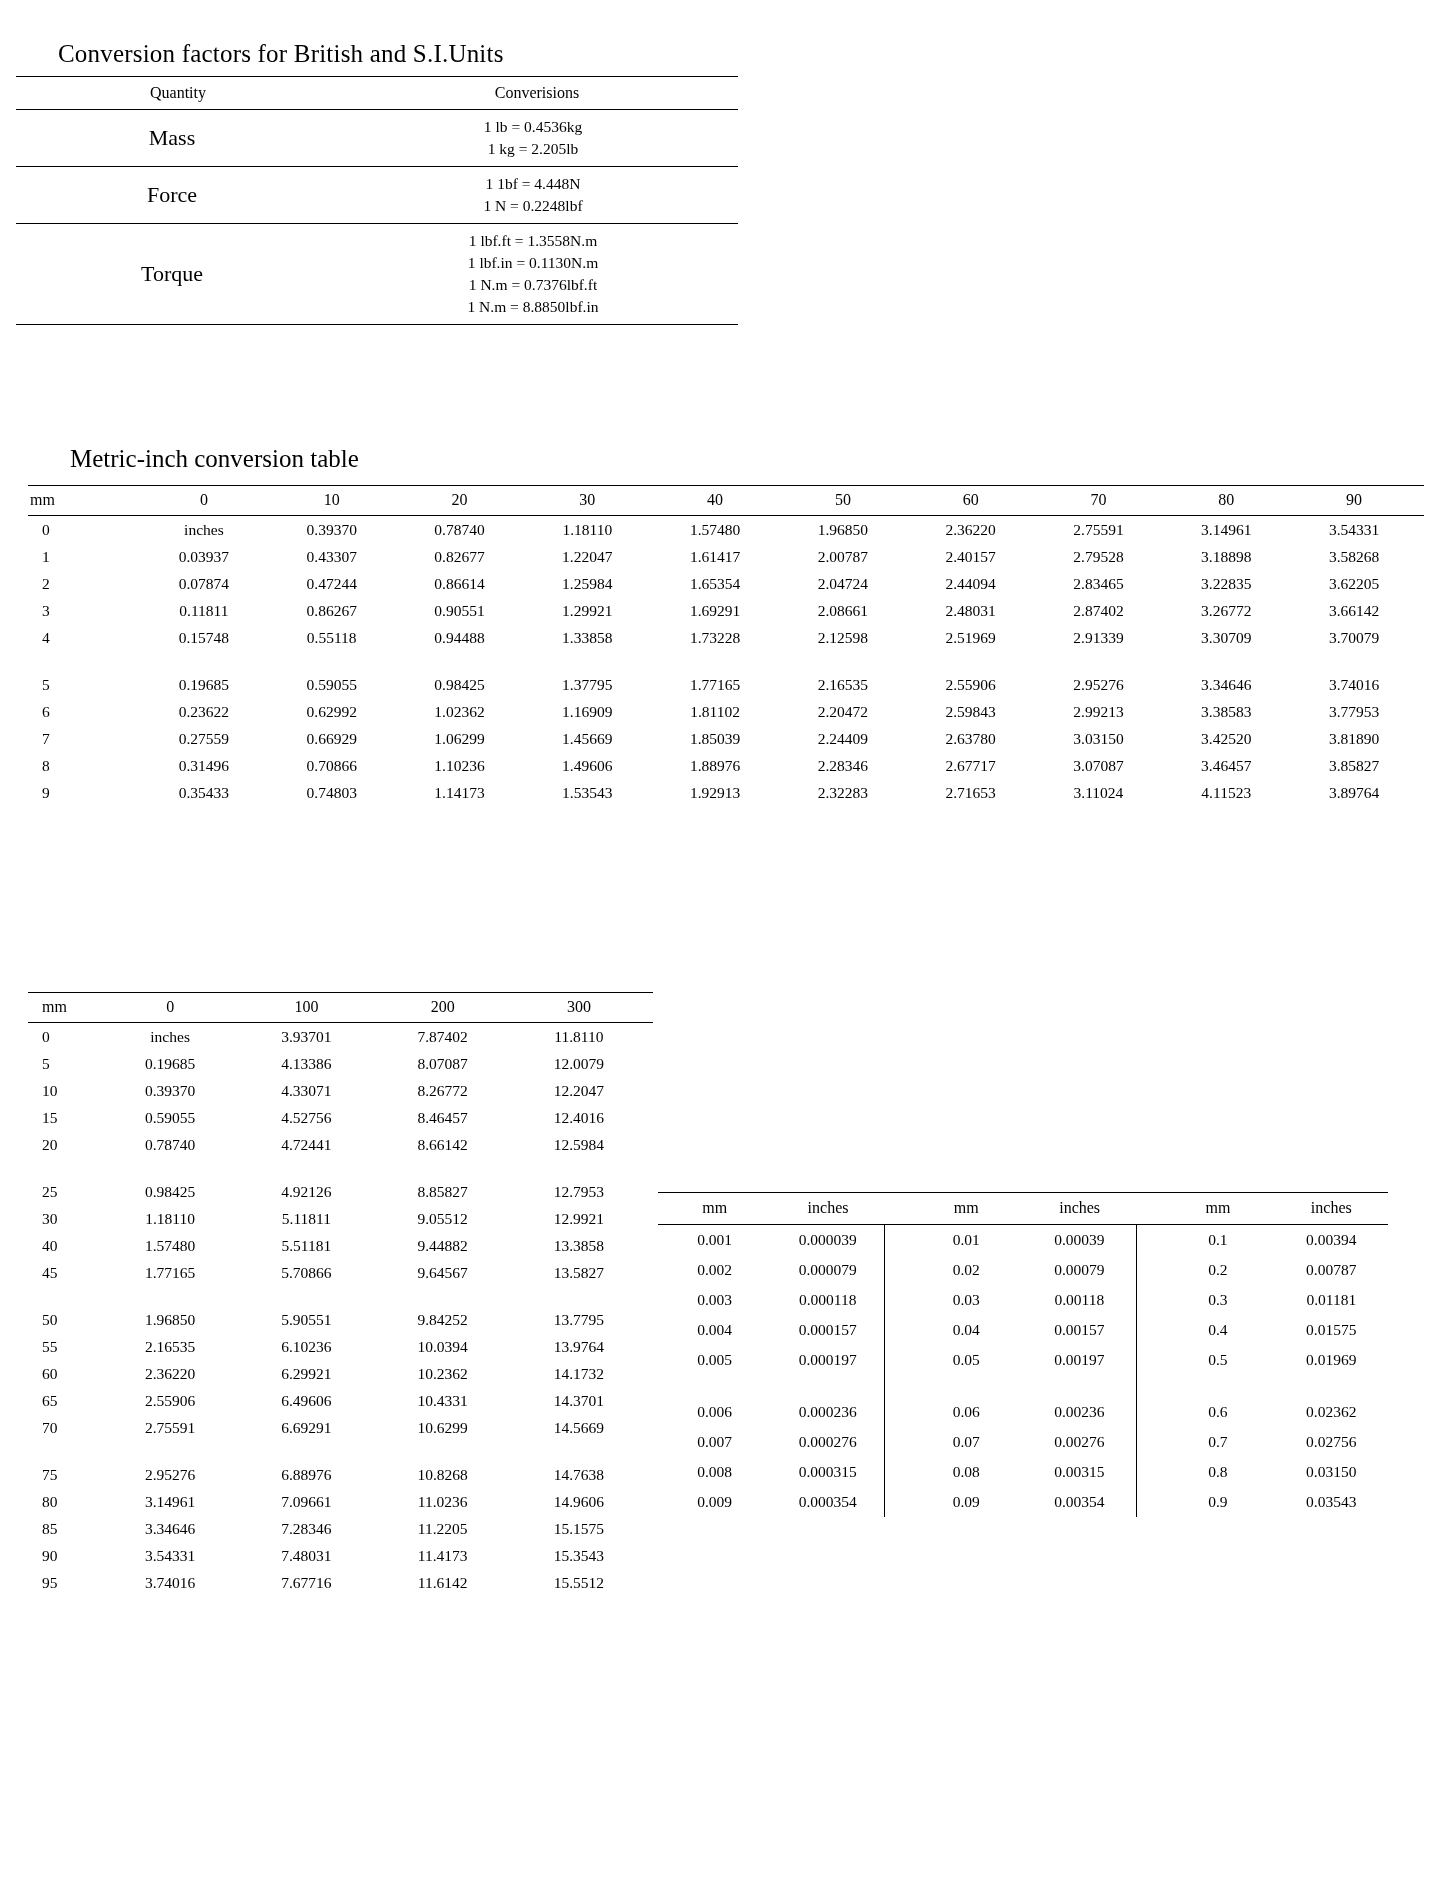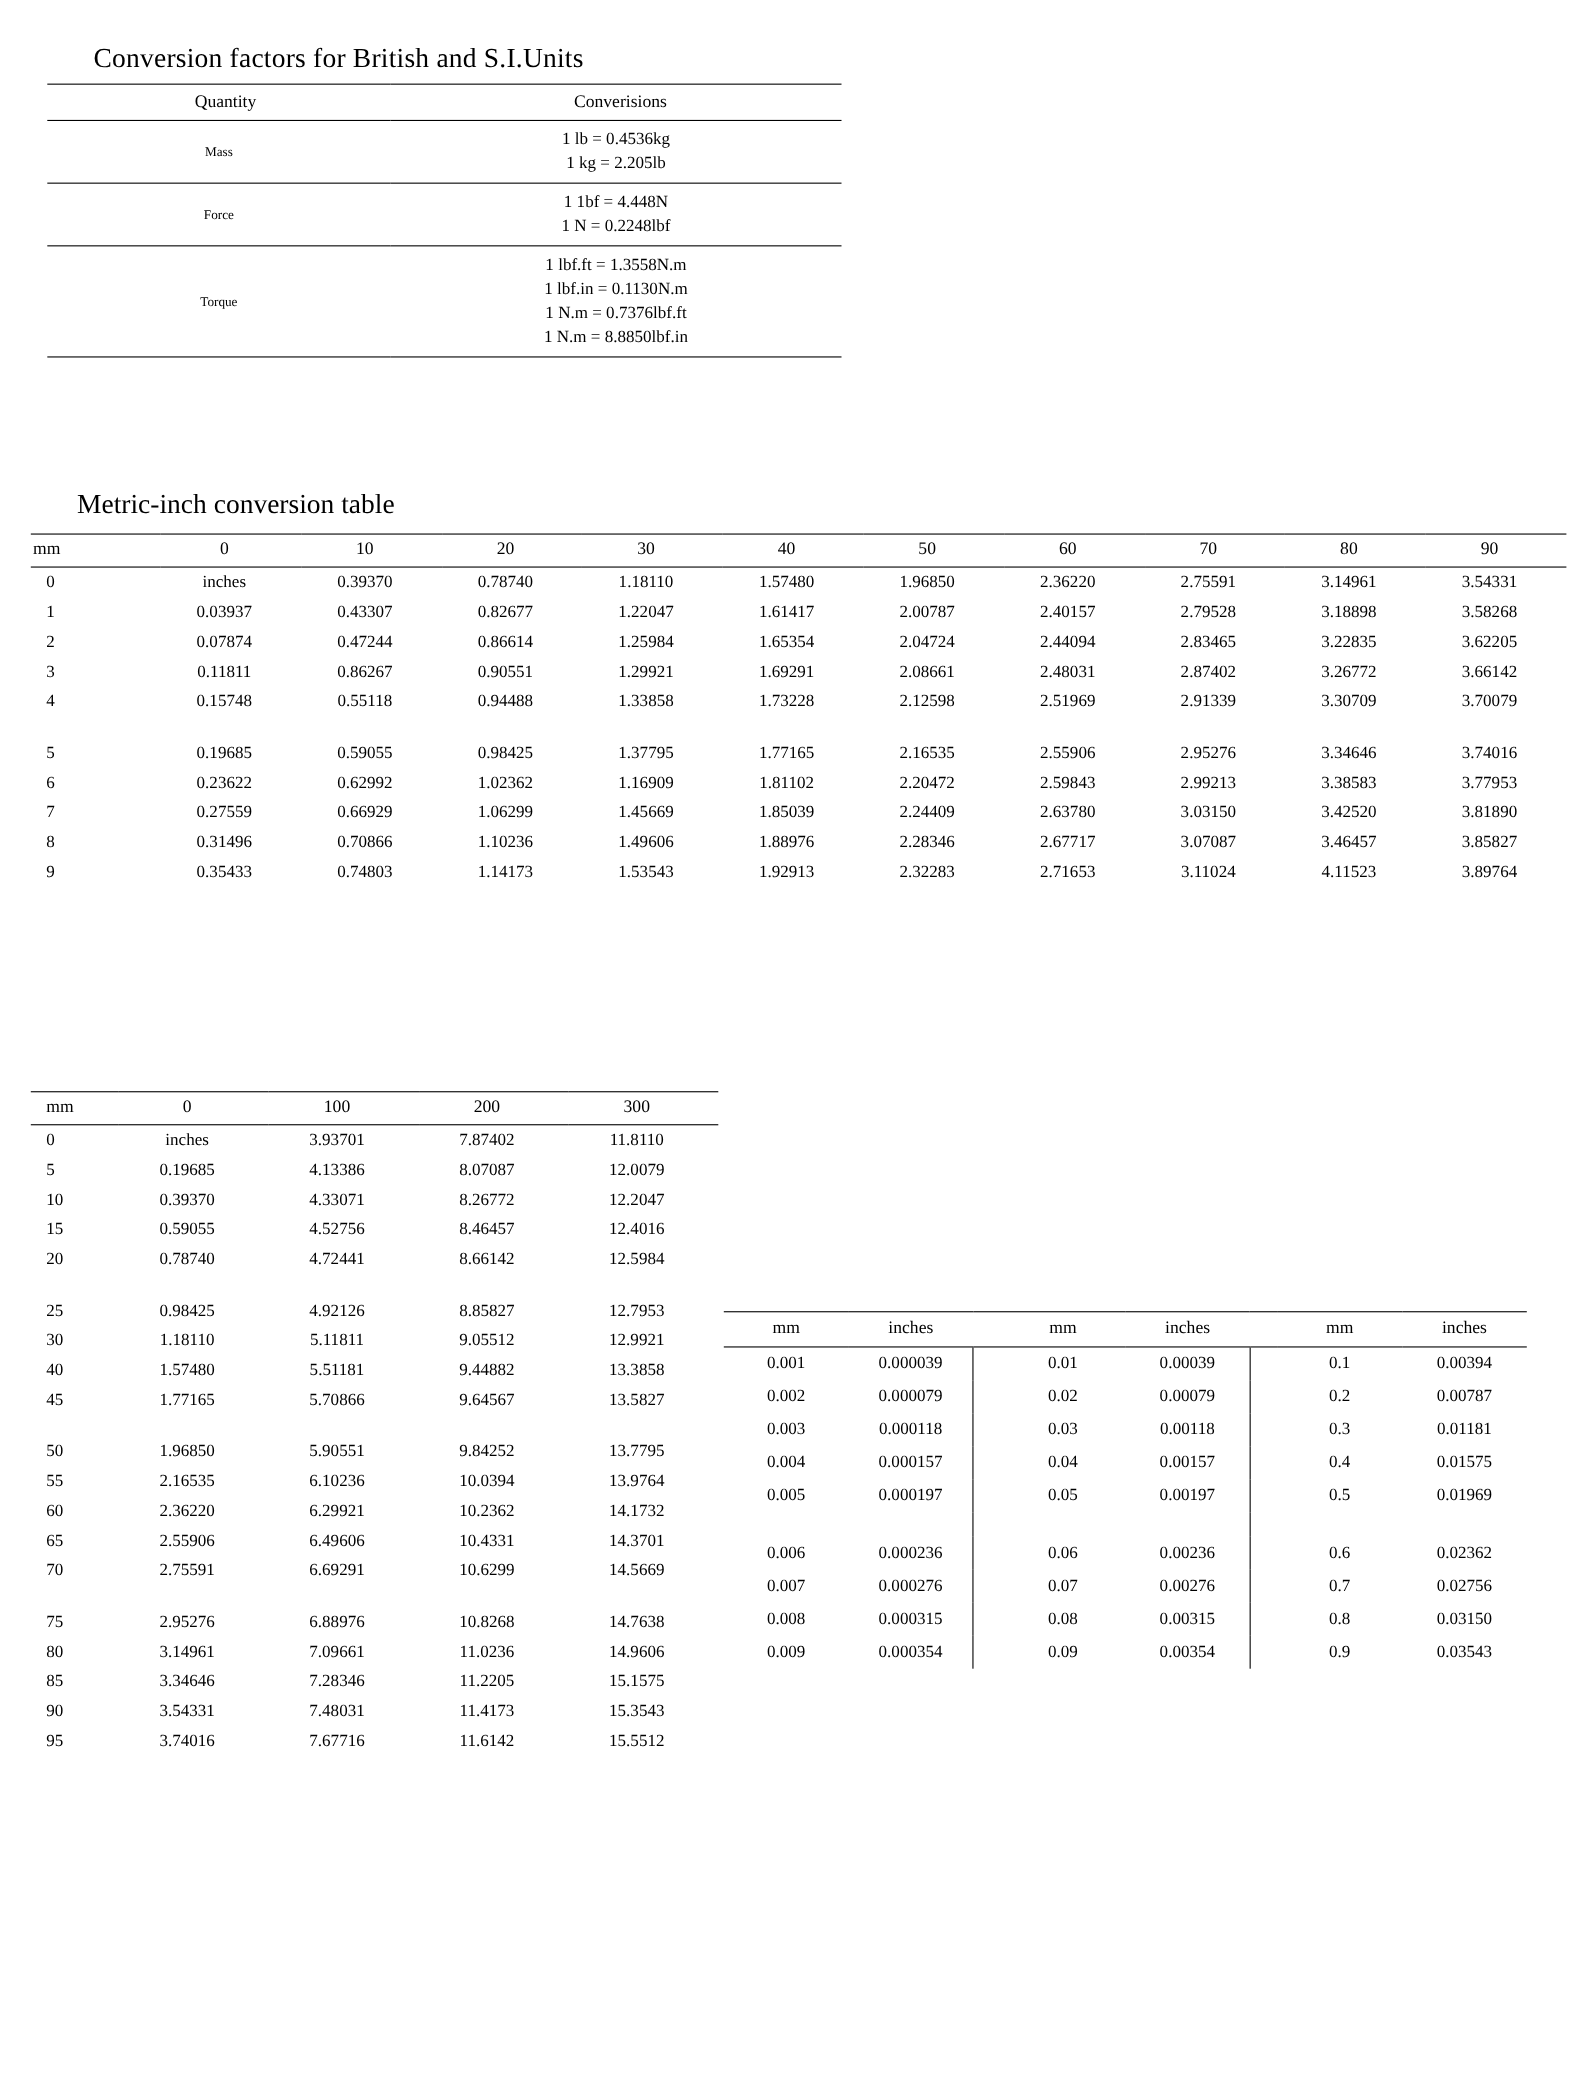--- a/index.html
+++ b/index.html
@@ -18,21 +18,21 @@
     position: relative;
     width: 1451px;
     min-height: 1891px;
     padding: 0;
     box-sizing: border-box;
   }
 
   
   .sec1 {
     position: absolute;
-    left: 43px;
+    left: 16px;
     top: 40px;
     width: 730px;
   }
   .sec1-title {
     font-size: 25px;
     font-weight: normal;
     margin: 0 0 8px 42px;
     letter-spacing: 0.2px;
   }
   table.factors {
@@ -56,21 +56,21 @@
   table.factors thead th.c1 { padding-left: 12px; width: 300px;}
   table.factors thead th.c2 { padding-left: 8px; }
   table.factors tbody tr td {
     border-bottom: 1.1px solid #000;
   }
   table.factors tbody tr:last-child td {
     border-bottom: 1.6px solid #000;
   }
   td.qty {
     padding-left: 26px;
-    font-size: 12px;
+    font-size: 22px;
     width: 300px;
   }
   td.conv {
     padding-left: 8px;
     line-height: 1.42;
     font-size: 15.5px;
   }
   td.conv div { white-space: pre; }
 
   

